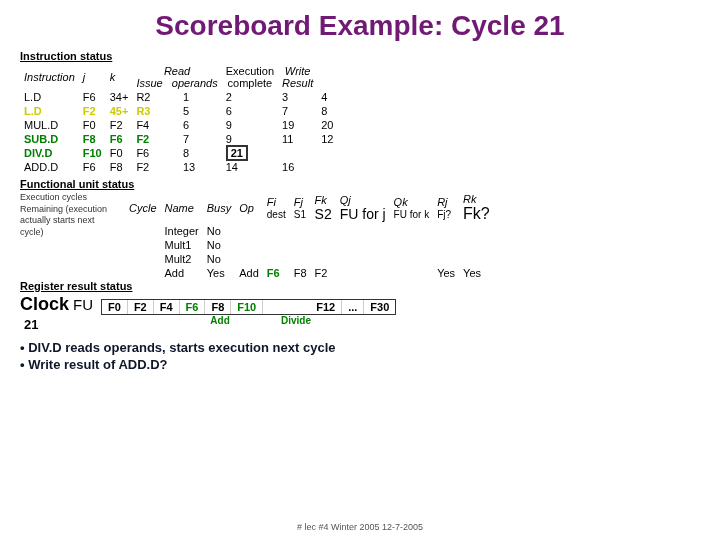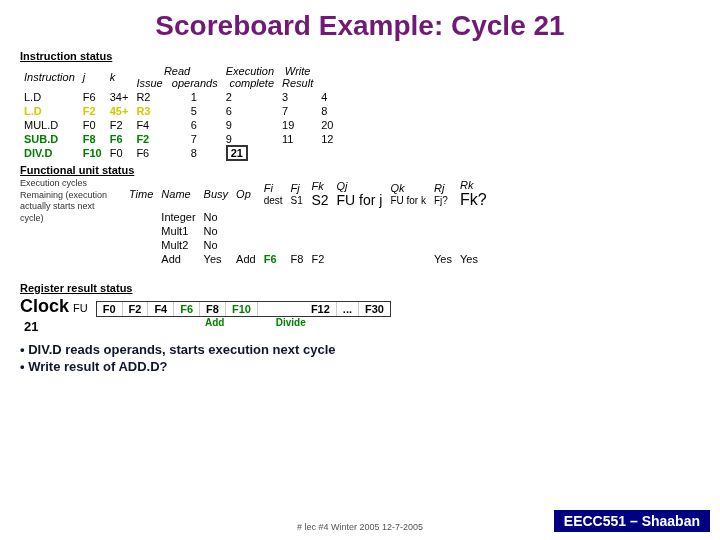--- a/index.html
+++ b/index.html
@@ -48,21 +48,21 @@
     }
     .functional-table {
       border-collapse: collapse;
       font-size: 11px;
     }
     .functional-table td {
       padding: 1px 4px;
       white-space: nowrap;
     }
     .register-section {
-      margin-top: 16px;
+      margin-top: 0;
     }
     .bullets {
       margin-top: 8px;
       font-size: 13px;
       font-weight: bold;
       color: #0f172a;
     }
     .bullets p { margin-bottom: 2px; }
     .footer-box {
       position: absolute;
@@ -107,21 +107,21 @@
       <table class="instruction-table">
         <thead>
           <tr>
             <td style="font-style:italic;">Instruction</td>
             <td style="font-style:italic;">j</td>
             <td style="font-style:italic; padding-right:8px;">k</td>
             <td colspan="2" style="text-align:center;">
               <span style="font-style:italic;">Read</span><br>
               <span style="font-style:italic;">Issue &nbsp; operands</span>
             </td>
-            <td style="font-style:italic; text-align:right;">Execution<br>complete</td>
+            <td style="text-align:center;">Execution<br>complete</td>
             <td style="font-style:italic; text-align:center;">Write<br>Result</td>
           </tr>
         </thead>
         <tbody>
 
           <tr>
             <td>L.D</td>
             <td>F6</td>
             <td>34+</td>
             <td>R2</td>
@@ -168,37 +168,47 @@
             <td class="highlight-green">DIV.D</td>
             <td class="highlight-green">F10</td>
             <td>F0</td>
             <td>F6</td>
             <td>8</td>
             <td><span class="boxed">21</span></td>
             <td></td>
             <td></td>
           </tr>
 
+          <tr>
+            <td>ADD.D</td>
+            <td>F6</td>
+            <td>F8</td>
+            <td>F2</td>
+            <td>13</td>
+            <td>14</td>
+            <td>16</td>
+            <td></td>
+          </tr>
         </tbody>
       </table>
     </div>
   </div>
 
   <div class="full-width-section">
     <div class="section-label">Functional unit status</div>
     <div style="display:flex; gap:10px; align-items:flex-start;">
 
       <div style="min-width:95px;">
         <div class="exec-note">Execution cycles Remaining (execution actually starts next cycle)</div>
       </div>
 
       <table class="functional-table">
         <thead>
           <tr>
-            <td style="font-style:italic;">Time</td>
+            <td style="font-style:italic;">Cycle</td>
             <td style="font-style:italic;">Name</td>
             <td style="font-style:italic;">Busy</td>
             <td style="font-style:italic;">Op</td>
             <td style="font-style:italic;">Fi<br><span style="font-style:normal;font-size:10px;">dest</span></td>
             <td style="font-style:italic;">Fj<br><span style="font-style:normal;font-size:10px;">S1</span></td>
             <td style="font-style:italic;">Fk<br><span style="font-style:normal;font-size:14px;">S2</span></td>
             <td style="font-style:italic;">Qj<br><span style="font-style:normal;font-size:14px;">FU for j</span></td>
             <td style="font-style:italic;">Qk<br><span style="font-style:normal;font-size:10px;">FU for k</span></td>
             <td style="font-style:italic;">Rj<br><span style="font-style:normal;font-size:10px;">Fj?</span></td>
             <td style="font-style:italic;">Rk<br><span style="font-style:normal;font-size:16px;">Fk?</span></td>
@@ -261,21 +271,21 @@
       </table>
     </div>
   </div>
 
   <div class="register-section">
     <div class="section-label">Register result status</div>
     <div style="display:flex; align-items:center; gap:8px;">
       <div style="display:flex; flex-direction:column; align-items:flex-start; gap:2px;">
         <div style="display:flex; align-items:baseline; gap:4px;">
           <span style="font-size:18px; font-weight:bold;">Clock</span>
-          <span style="font-size:11px;">FU</span>
+          <span style="font-size:15px;">FU</span>
         </div>
         <div style="display:flex; align-items:baseline; gap:18px;">
           <span style="font-size:13px; font-weight:bold; margin-left:4px;">21</span>
         </div>
       </div>
 
       <div>
         <div style="border:1.5px solid #333; display:inline-flex; gap:0;">
           <div style="display:flex; flex-direction:column; align-items:center; border-right:1px solid #ccc; padding:1px 6px;">
             <span style="font-weight:bold;">F0</span>
@@ -319,19 +329,16 @@
         </div>
       </div>
     </div>
   </div>
 
   <div class="bullets">
     <p>• DIV.D reads operands, starts execution next cycle</p>
     <p>• Write result of ADD.D?</p>
   </div>
 
-  <div class="footer-box">
-    <span>EECC551 – Shaaban</span>
-  </div>
 
   <div class="footer-small"># lec #4  Winter 2005   12-7-2005</div>
 
 </div>
 
 </body></html>

